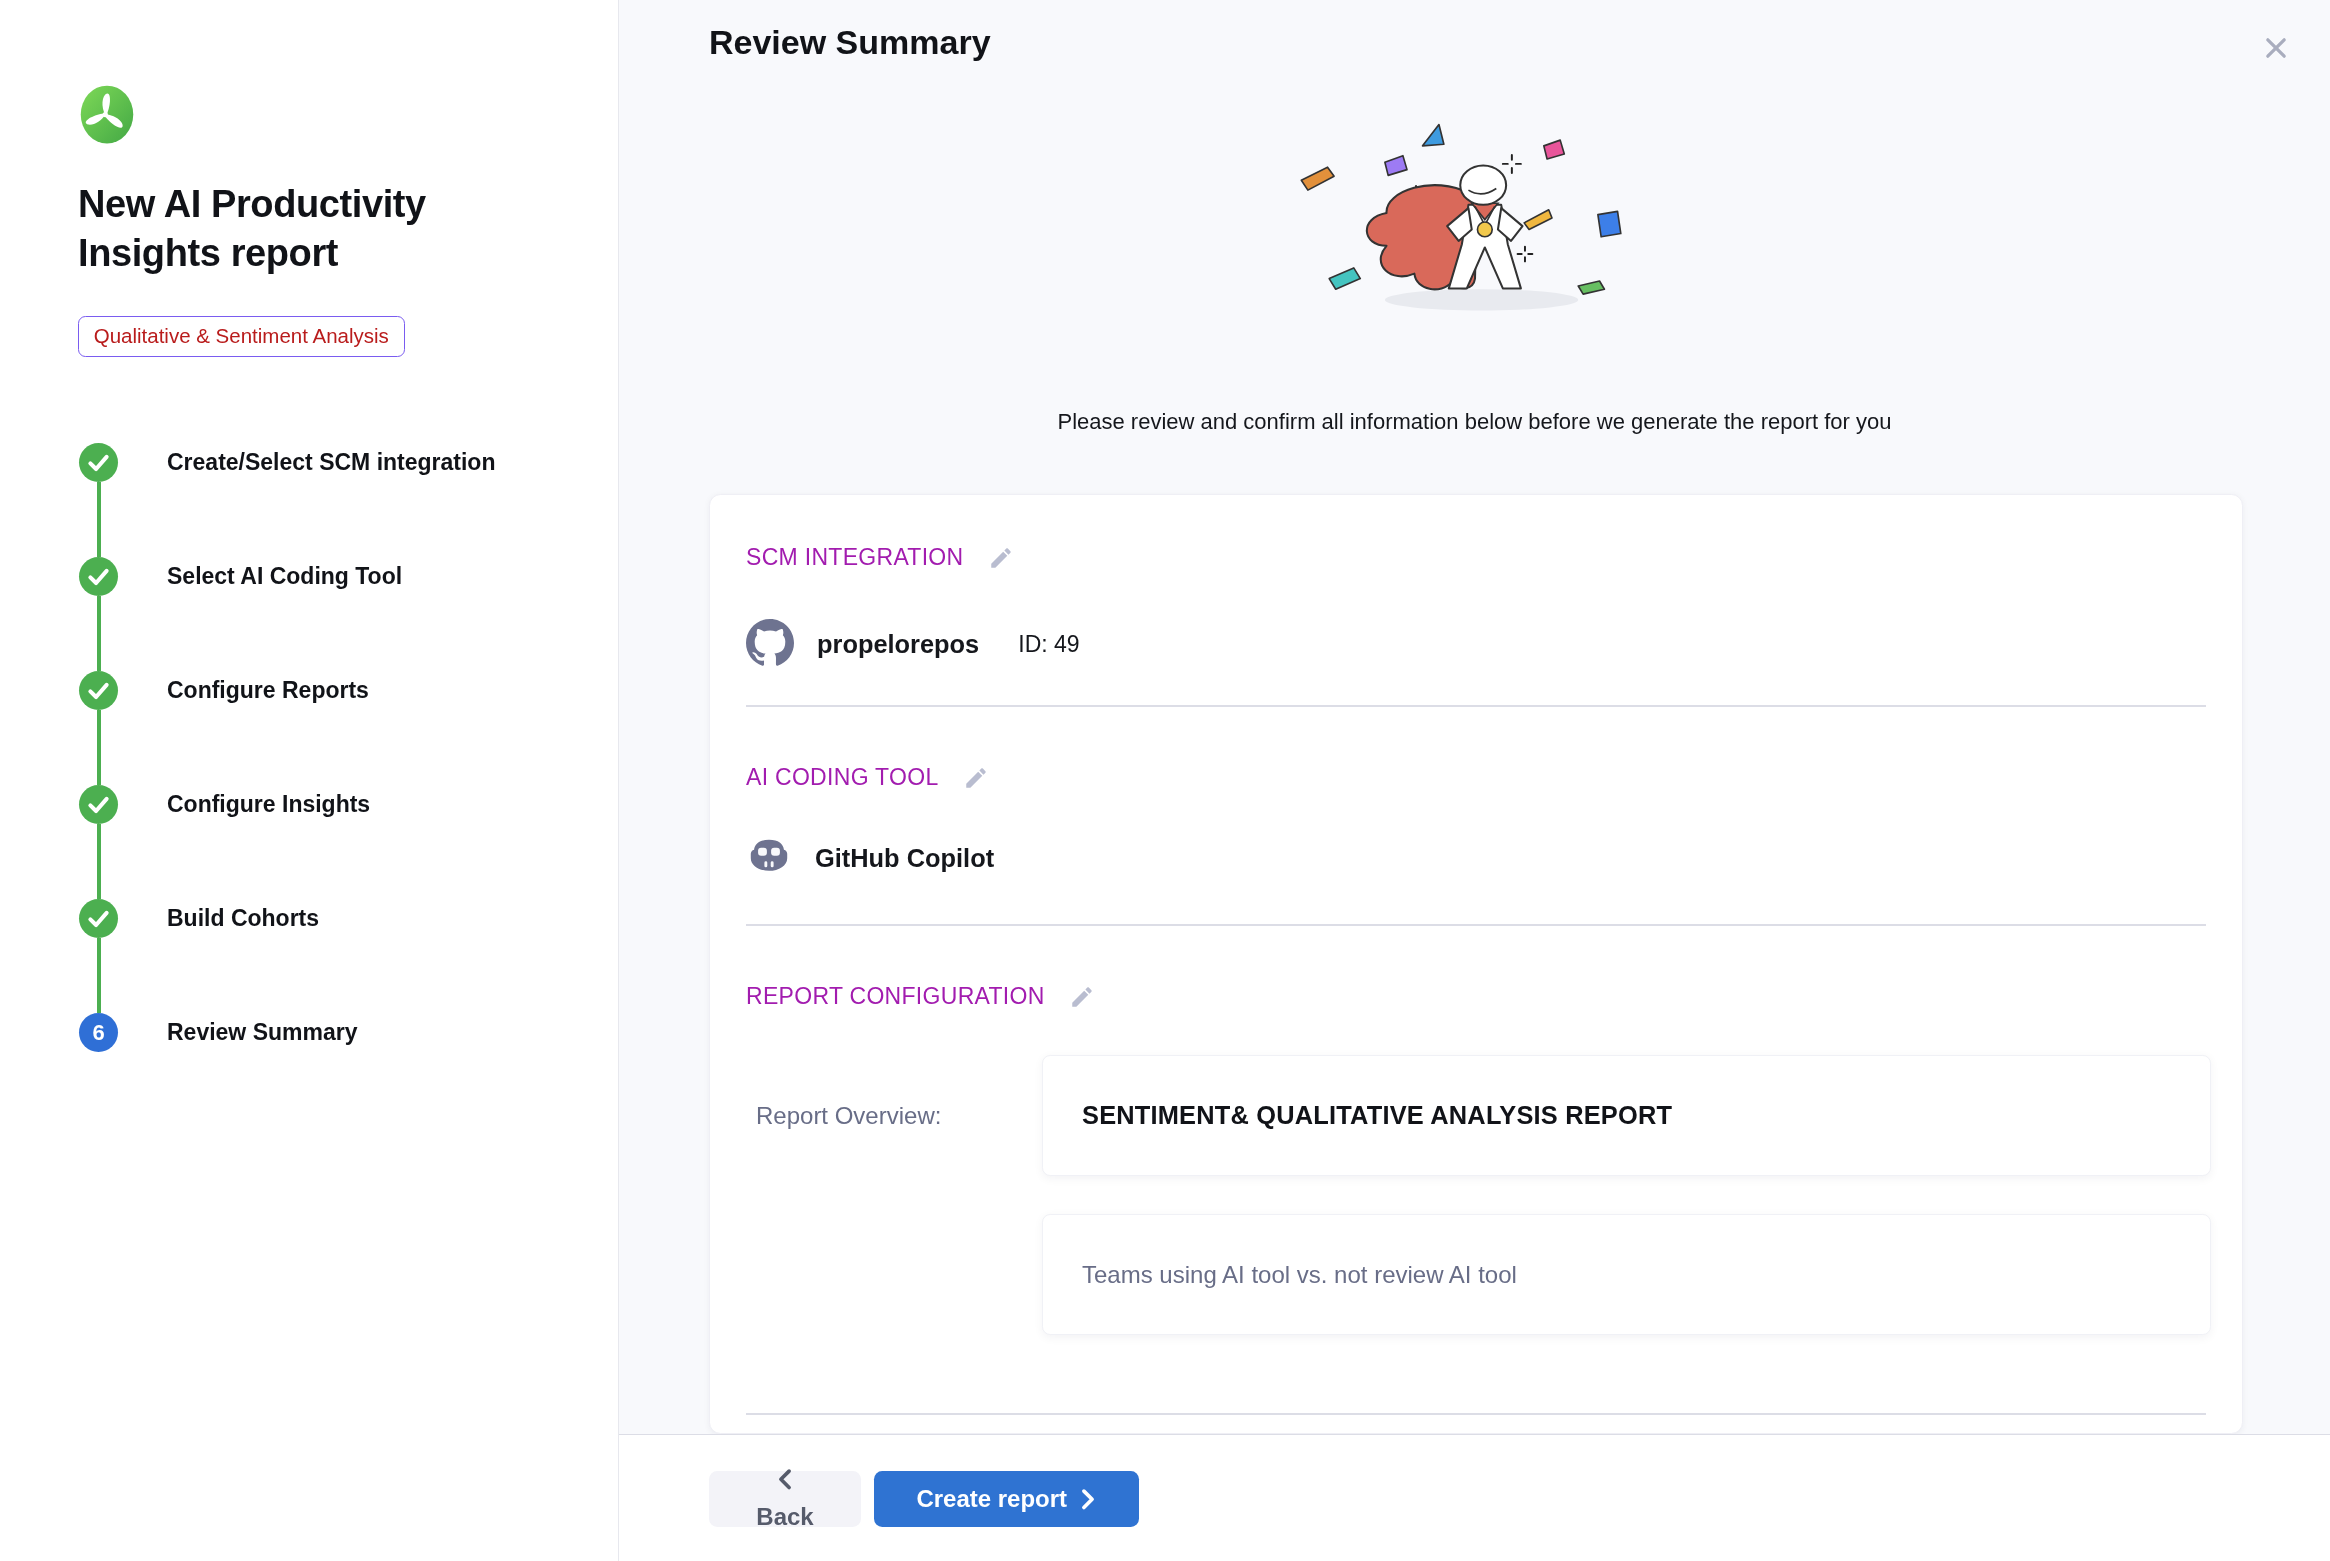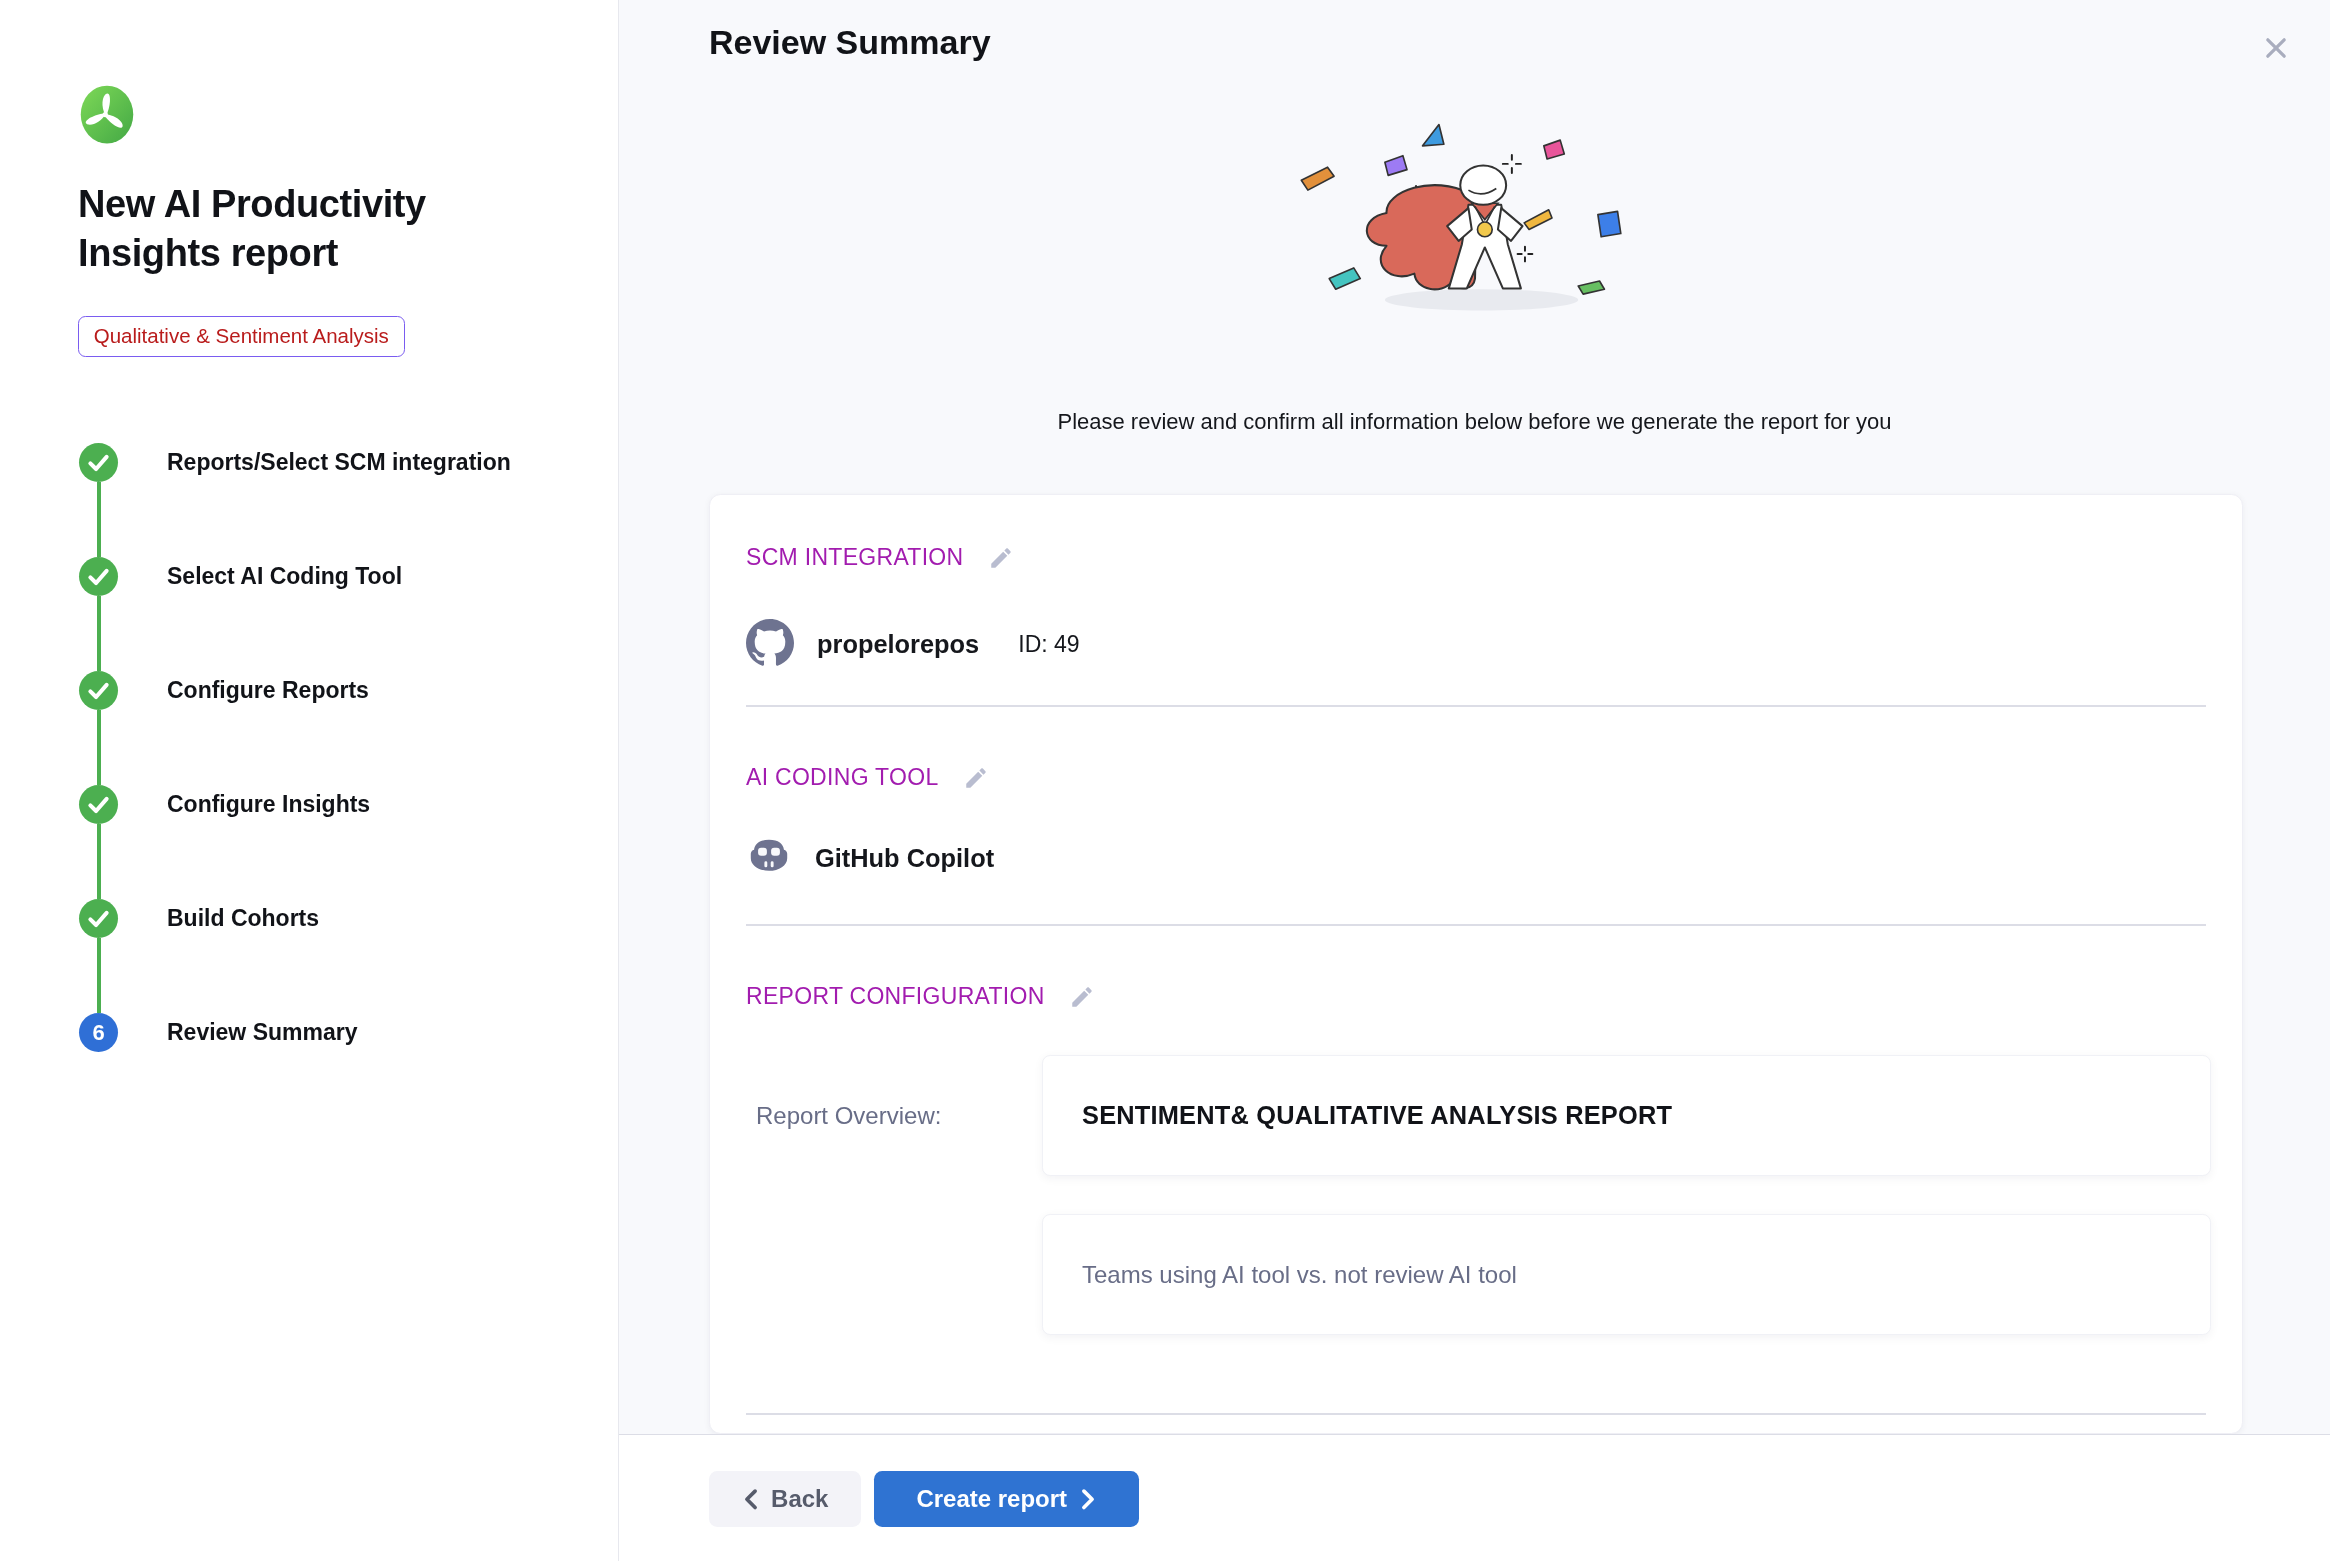--- a/index.html
+++ b/index.html
@@ -39,21 +39,21 @@
 
   .cfg-row-label { position:absolute; left:36px; width:287px; height:121px; display:flex; align-items:center; font-size:24px; color:#686d87; }
   .cfg-value-card { position:absolute; left:332px; width:1169px; height:121px; background:#fff; border:0.8px solid #f0f1f6; border-radius:8.2px; box-shadow:0 2.5px 9.8px rgba(23,26,60,0.05); display:flex; align-items:center; padding-left:39px; }
   .cfg-value-strong { font-size:25.4px; font-weight:bold; color:#111318; letter-spacing:0.2px; }
   .cfg-value-plain { font-size:24px; color:#686d87; }
 
   
   .footer { position:absolute; left:619px; top:1434px; width:1711px; height:128px; background:#ffffff; border-top:1.6px solid #dcdde6; }
   .footer-buttons { position:absolute; left:90px; top:36px; display:flex; gap:13px; }
   .btn { height:56px; border-radius:8.2px; border:none; display:flex; align-items:center; justify-content:center; gap:11.5px; font-family:"Liberation Sans", sans-serif; font-size:24px; font-weight:bold; cursor:pointer; }
-  .btn-back { width:152px; background:#f3f3f8; color:#565b6b; }
+  .btn-back { width:152px; background:#f3f3f8; color:#565b6b;flex-direction:column; }
   .btn-create { width:265px; background:#2f73d2; color:#ffffff; }
 </style>
 </head>
 <body>
 
 <div class="sidebar">
   <div class="logo">
     <svg width="56" height="61" viewBox="0 0 64 68">
       <defs>
         <linearGradient id="lg" x1="0" y1="0" x2="1" y2="1">
@@ -74,21 +74,21 @@
   <div class="sidebar-title">New AI Productivity Insights report</div>
   <div class="badge">Qualitative &amp; Sentiment Analysis</div>
 
   <div class="stepper">
     <div class="step">
       <div class="step-circle">
         <svg width="39" height="39" viewBox="0 0 48 48">
             <path d="M14 25 L21 32 L34 17" stroke="#fff" stroke-width="5" fill="none" stroke-linecap="round" stroke-linejoin="round"></path>
           </svg>
       </div>
-      <div class="step-label">Reports/Select SCM integration</div>
+      <div class="step-label">Create/Select SCM integration</div>
     </div>
     <div class="step">
       <div class="step-circle">
         <svg width="39" height="39" viewBox="0 0 48 48">
             <path d="M14 25 L21 32 L34 17" stroke="#fff" stroke-width="5" fill="none" stroke-linecap="round" stroke-linejoin="round"></path>
           </svg>
       </div>
       <div class="step-label">Select AI Coding Tool</div>
     </div>
     <div class="step">

